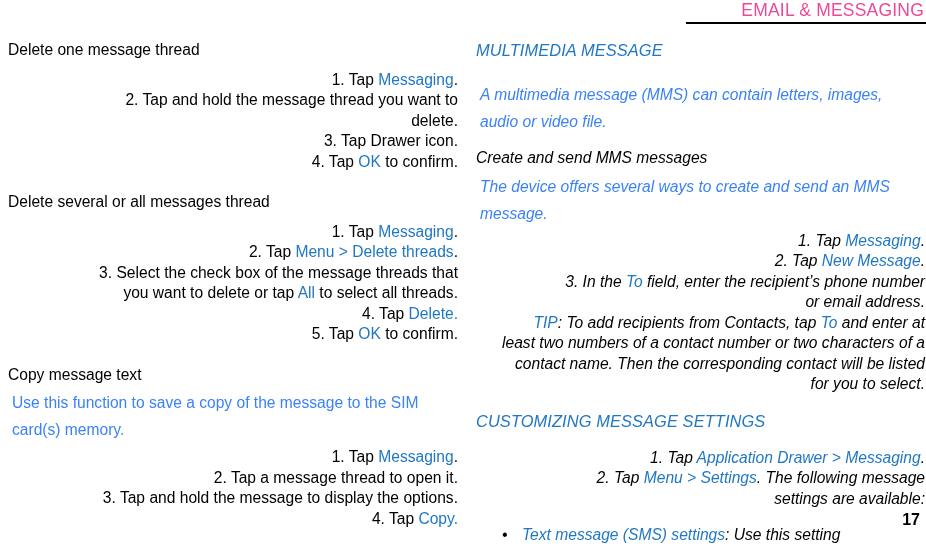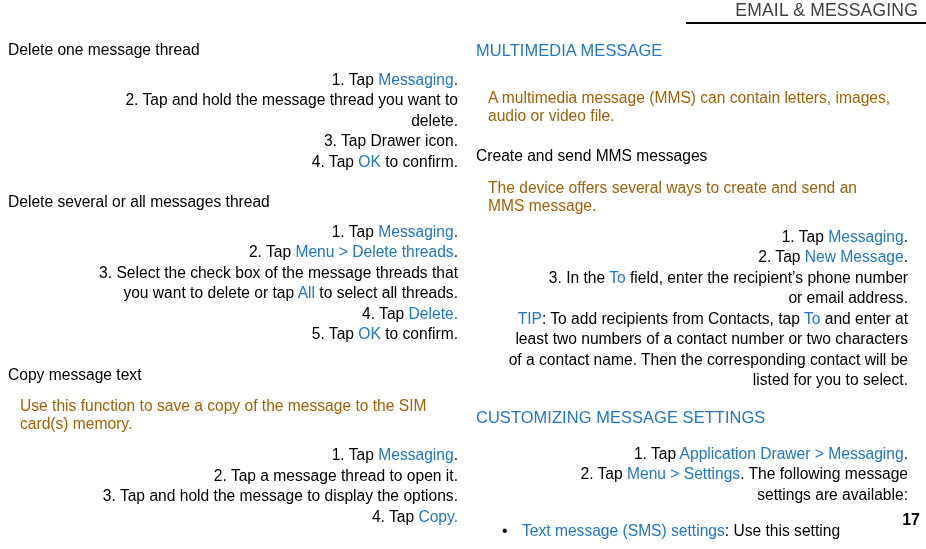--- a/index.html
+++ b/index.html
@@ -28,23 +28,23 @@
     position: absolute;
     top: 0px;
     right: 0px;
     width: 270px;
     text-align: right;
   }
   .running-header-title {
     font-size: 17.5px;
     line-height: 20px;
     letter-spacing: 0.2px;
-    color: #404040;
+    color: #ec4899;
     white-space: nowrap;
-    padding-right: 8px;
+    padding-right: 2px;
     text-align: right;
   }
   .running-header-rule {
     margin-top: 2px;
     margin-left: 30px;
     height: 2px;
     background: #000000;
   }
 
   
@@ -60,36 +60,37 @@
     box-sizing: border-box;
   }
   .col-left {
     width: 466px;
     padding-left: 8px;
     padding-right: 8px;
   }
   .col-right {
     width: 460px;
     padding-left: 10px;
-    padding-right: 18px;
+    padding-right: 1px;
+    font-style: italic;
   }
 
   
   .blk {
     margin: 0 0 0 0;
   }
   .gap-sm { height: 9px; }
   .gap-md { height: 16px; }
   .gap-lg { height: 20px; }
 
   .para {
     font-size: 15.6px;
-    line-height: 18px;
-    color: #a16207;
-    margin: 12px;
+    line-height: 27px;
+    color: #3b82f6;
+    margin: 4px;
   }
   .section-title {
     font-size: 16.4px;
     line-height: 21px;
     color: #2077c4;
     letter-spacing: 0.1px;
     margin: 0;
   }
   .sub-title {
     font-size: 15.6px;

